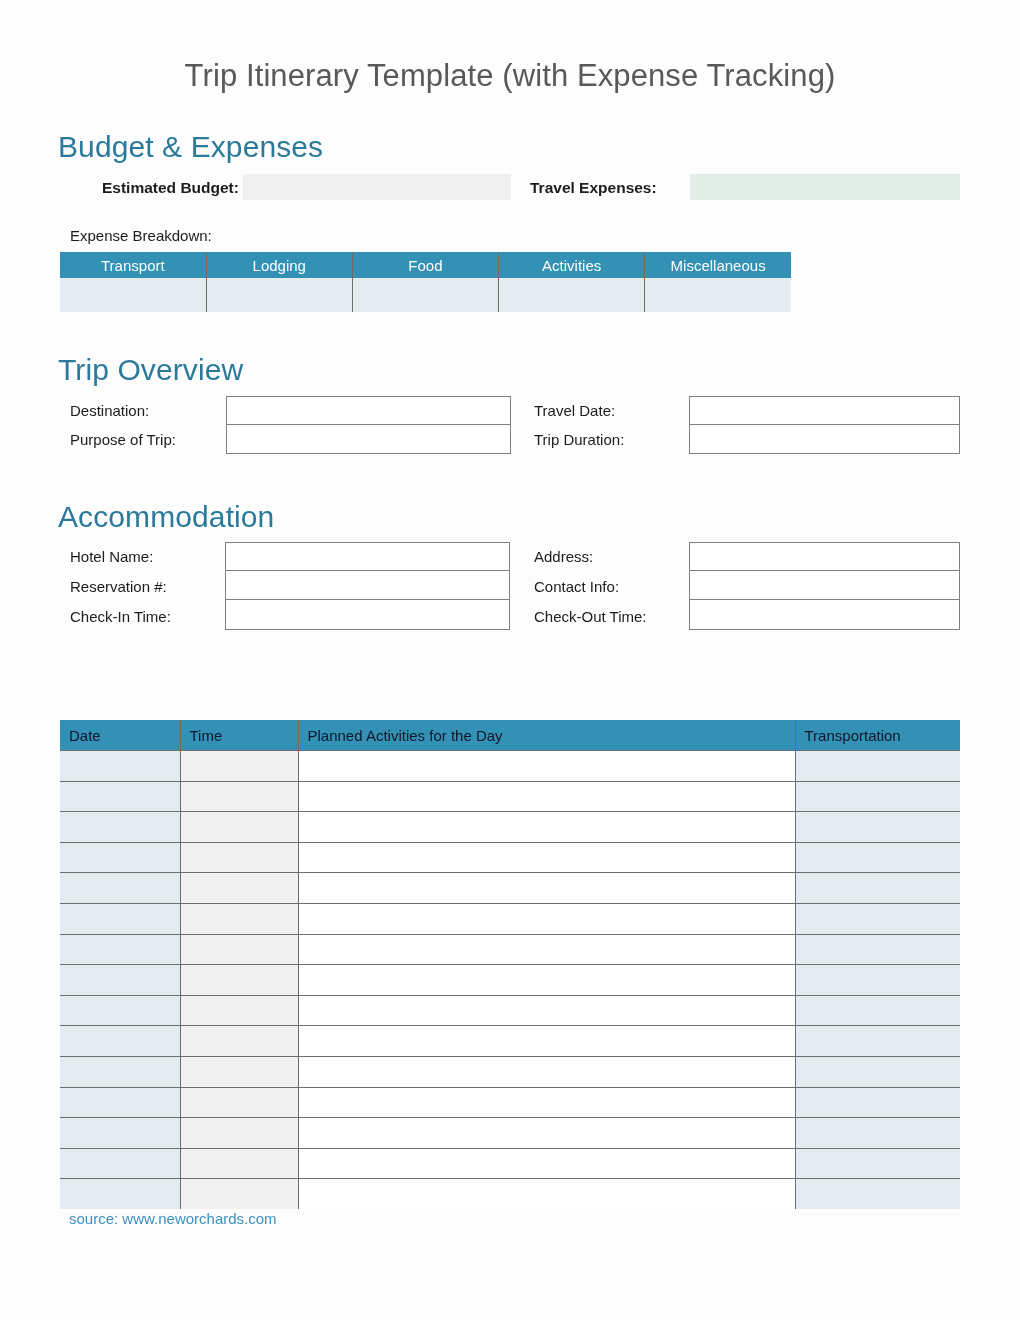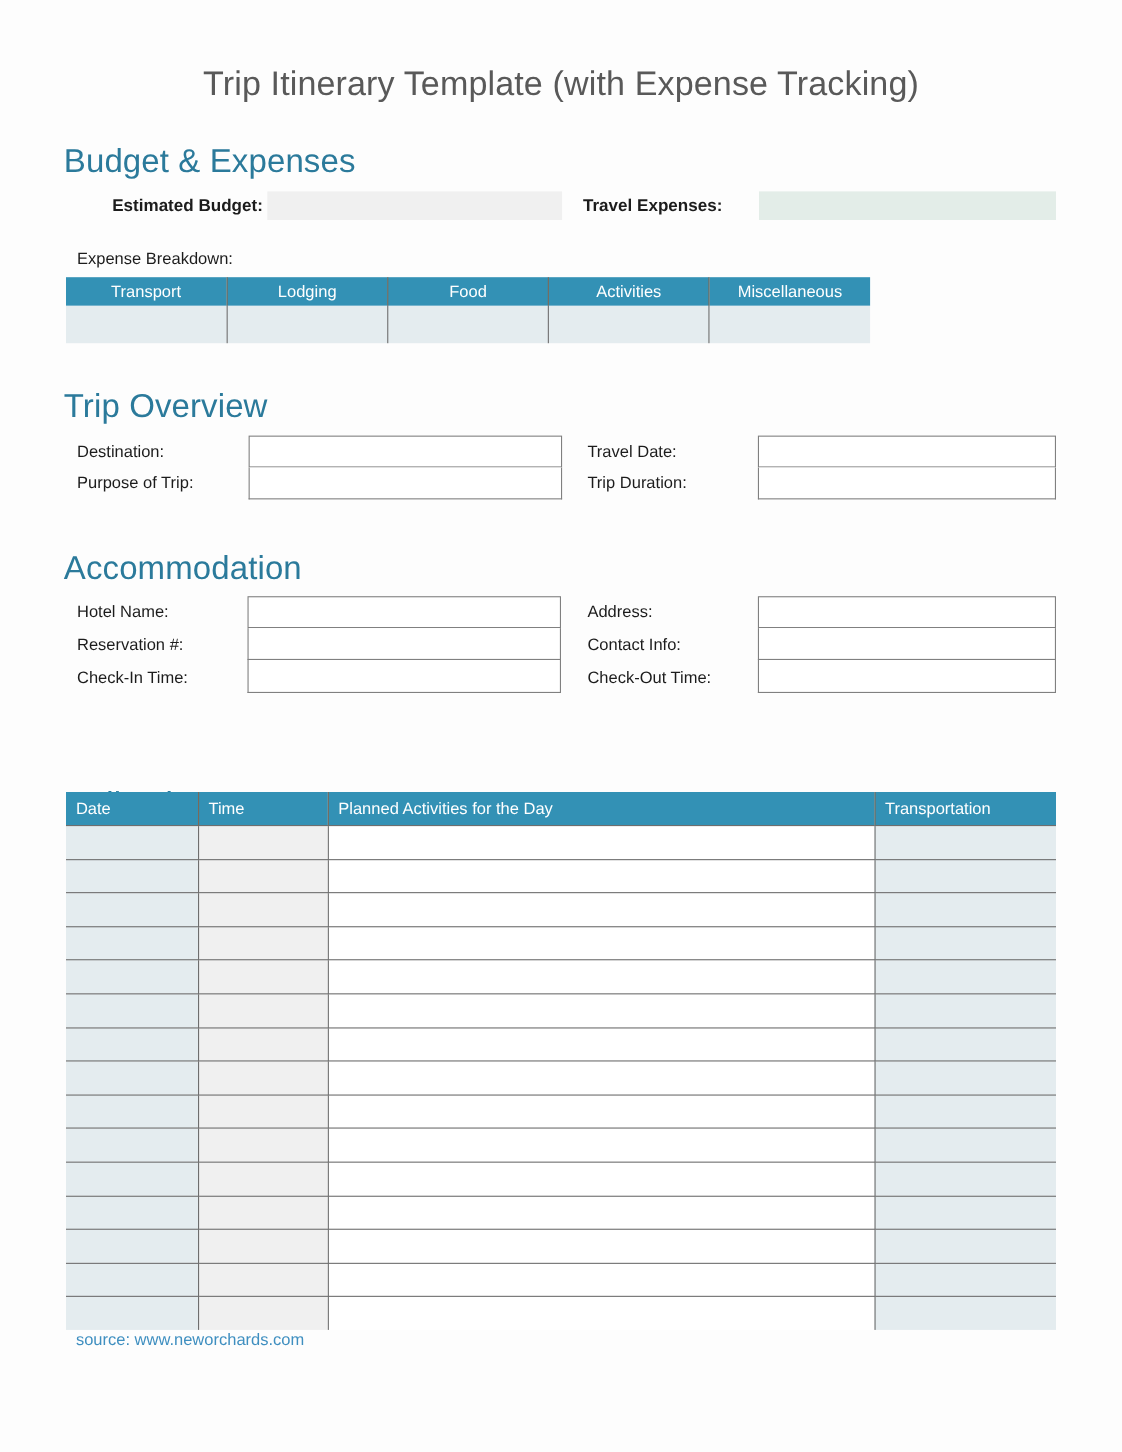--- a/index.html
+++ b/index.html
@@ -145,21 +145,21 @@
   
   #itinerary-table {
     position: absolute;
     left: 60px; top: 720px;
     width: 900px;
     border-collapse: collapse;
     table-layout: fixed;
   }
   #itinerary-table th {
     background: #3391b5;
-    color: #ffffff;
+    color: #0f172a;
     font-weight: 400;
     font-size: 15px;
     height: 30px;
     text-align: left;
     padding: 0 0 0 9px;
     border-right: 1px solid #7a6a5a;
   }
   #itinerary-table th:last-child { border-right: none; }
   #itinerary-table td {
     height: 29.6px;

